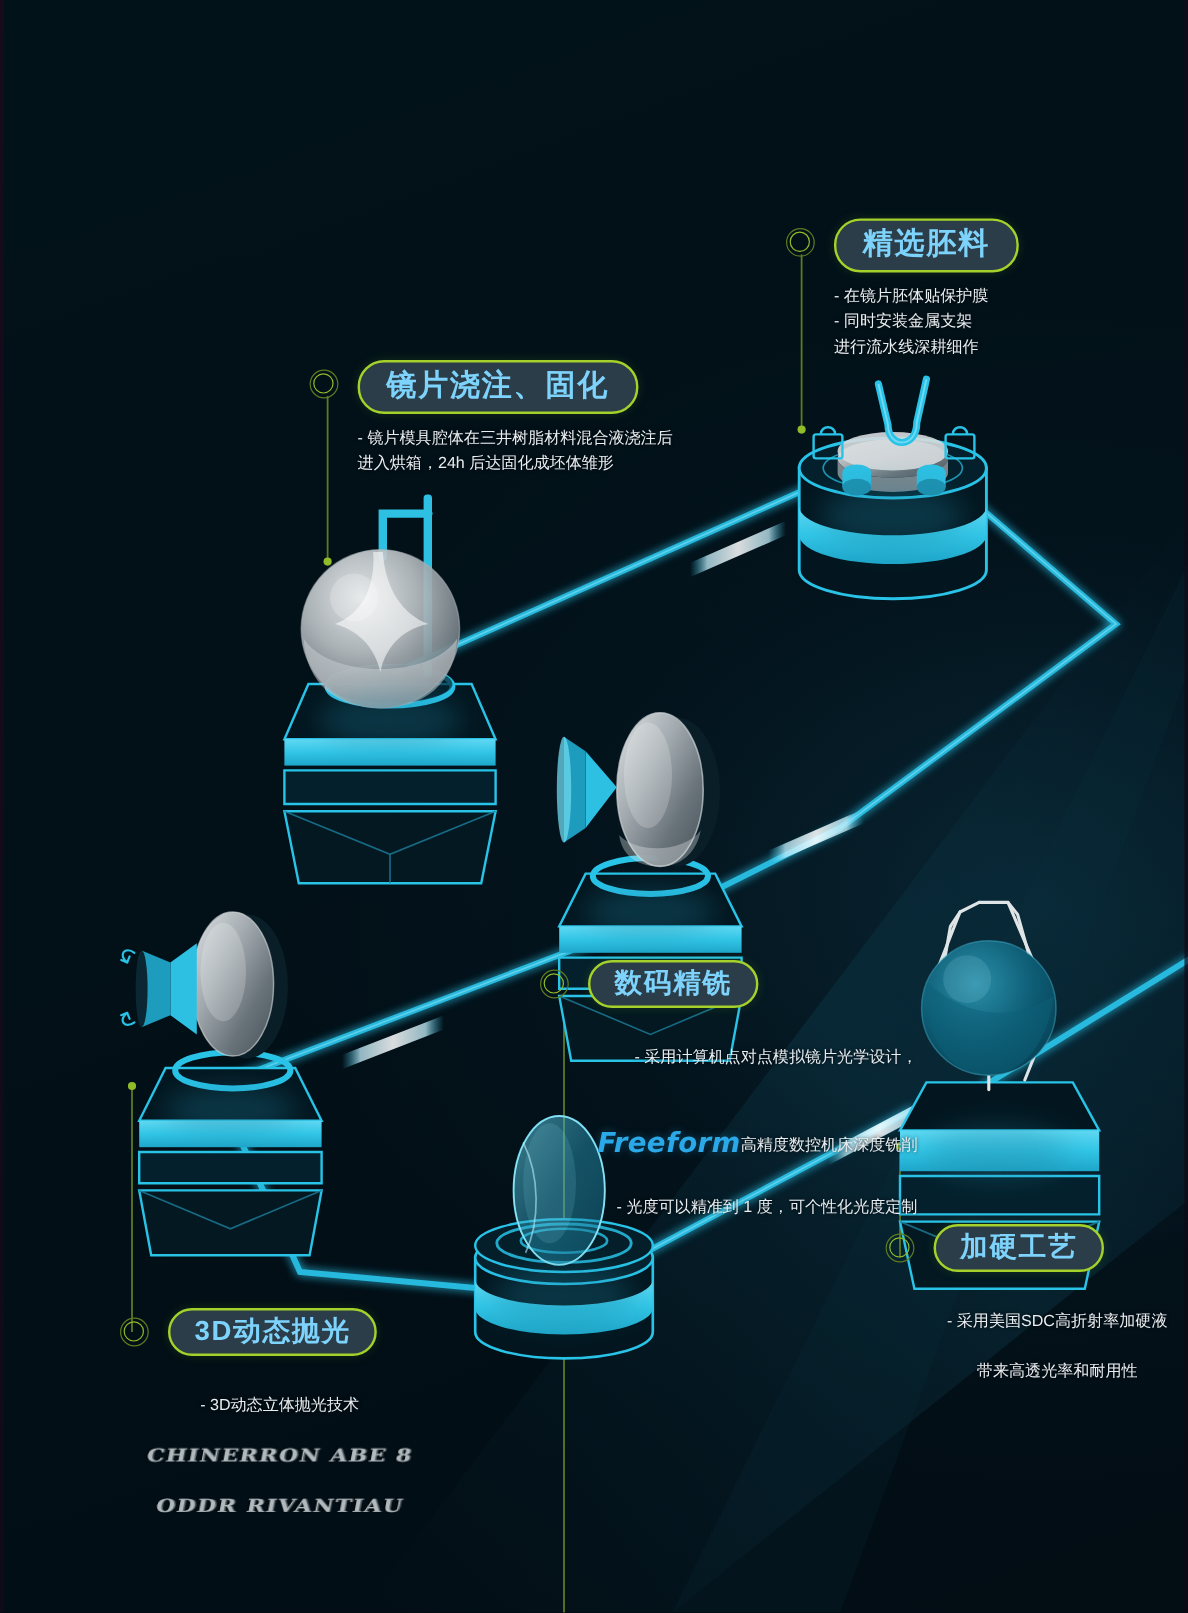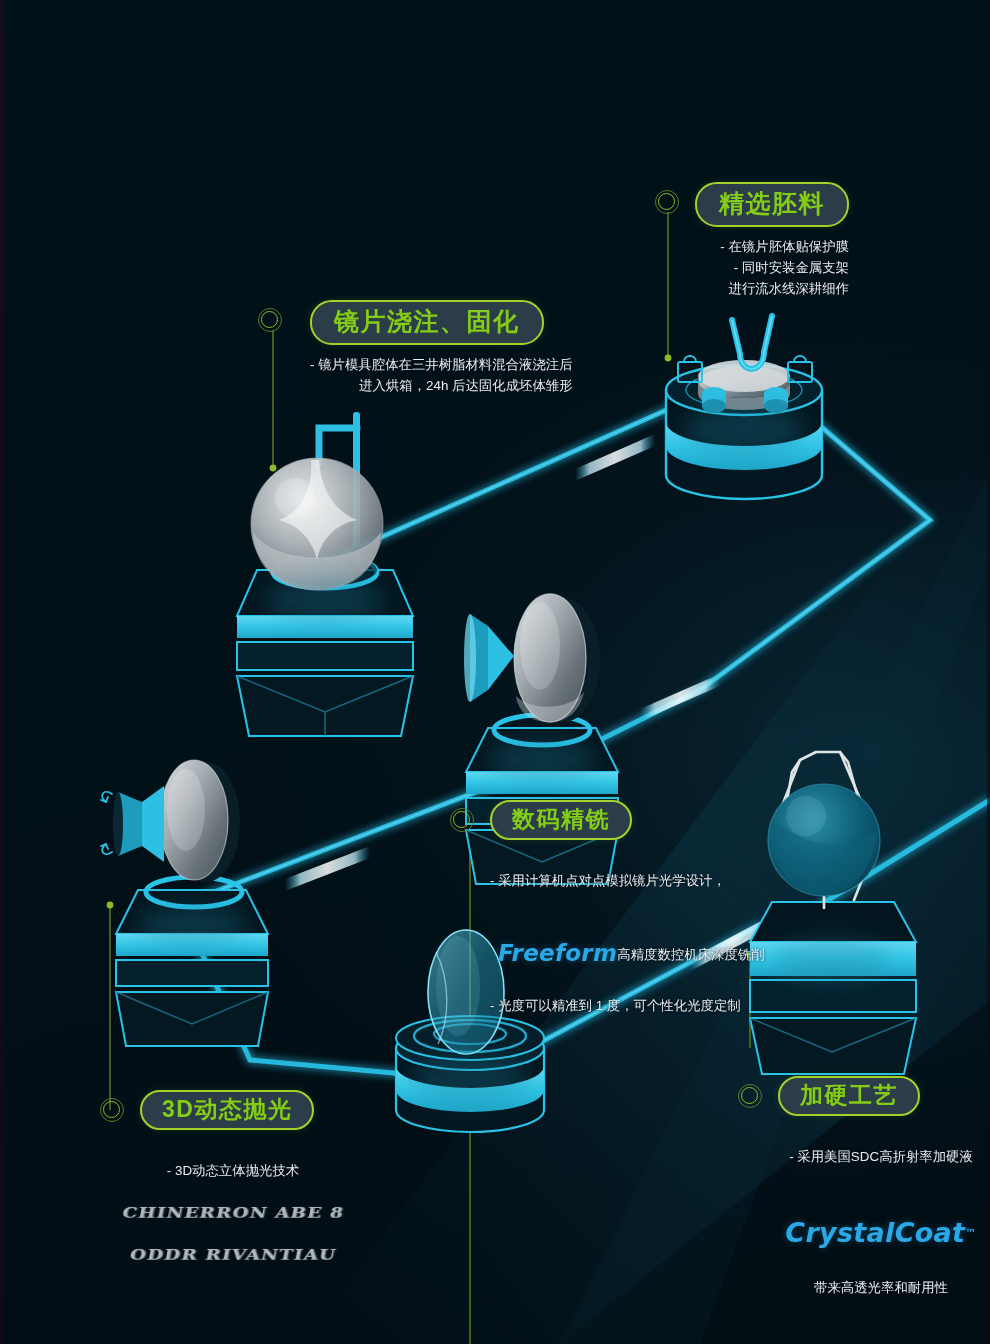--- a/index.html
+++ b/index.html
@@ -28,34 +28,34 @@
   .labels{z-index:30;}
 
   
   .node{position:absolute;}
   .pill{
     display:inline-block;
     border:2.4px solid #a5d12b;
     border-radius:22px;
     background:#2b3d48;
     padding:5px 22px 7px 22px;
-    color:#84cc16;
+    color:#7dd3fc;
     font-size:25px;
     font-weight:bold;
     letter-spacing:1.5px;
     line-height:1.15;
     white-space:nowrap;
     box-shadow:0 0 9px rgba(125,190,40,0.16);
   }
   .pill.small{font-size:23px;padding:4px 20px 6px 20px;}
   .desc{
     color:#e9eef2;font-size:13.4px;line-height:1.58;
     white-space:pre-line;margin-top:9px;text-shadow:0 0 3px rgba(0,0,0,.8);
   }
-  .desc.r{text-align:right;}
+  .desc.r{}
   .desc.c{text-align:center;}
   .brand{
     color:#2aa8e8;font-size:27px;font-style:italic;font-weight:bold;
     letter-spacing:0.3px;
     font-family:"DejaVu Sans","Liberation Sans",sans-serif;
     text-shadow:0 0 7px rgba(42,168,232,.35);
   }
   .brand.inl{font-size:23px;vertical-align:-2px;}
   .tm{font-size:11px;vertical-align:super;font-style:normal;}
   .glitch{
@@ -338,56 +338,53 @@
 - 同时安装金属支架
    进行流水线深耕细作</div>
       </div>
     </div>
 
     <div class="node" style="left:258px;top:300px;">
       <div class="ring" style="left:0;top:8px;">
         <i class="o"></i>
           <i class="n"></i>
       </div>
-      <div style="margin-left:52px;">
+      <div style="margin-left:40px;">
         <span class="pill">镜片浇注、固化</span>
         <div class="desc r">- 镜片模具腔体在三井树脂材料混合液浇注后
   进入烘箱，24h 后达固化成坯体雏形</div>
       </div>
     </div>
 
     <div class="node" style="left:450px;top:800px;">
       <div class="ring" style="left:0;top:8px;">
         <i class="o"></i>
           <i class="n"></i>
       </div>
       <div style="margin-left:40px;">
         <span class="pill small">数码精铣</span>
-        <div class="desc" style="margin-top:8px;">
+        <div class="desc" style="margin-top:8px;text-align:right;">
           <div>- 采用计算机点对点模拟镜片光学设计，</div>
           <div style="margin:2px 0 2px 8px;">
             <span class="brand inl">Freeform</span><span>高精度数控机床深度铣削</span>
           </div>
           <div>- 光度可以精准到 1 度，可个性化光度定制</div>
         </div>
       </div>
     </div>
 
-    <div class="node" style="left:738px;top:1076px;">
+    <div class="node" style="left:738px;top:1020px;">
       <div class="ring" style="left:0;top:8px;">
         <i class="o"></i>
           <i class="n"></i>
       </div>
       <div style="margin-left:40px;">
         <span class="pill small">加硬工艺</span>
         <div class="desc c" style="margin-top:8px;width:206px;text-align:center;">
           <div>- 采用美国SDC高折射率加硬液</div>
-          <div style="margin:3px 0 1px 0;">
-            <span class="brand">CrystalCoat</span><span class="brand tm">™</span>
-          </div>
           <div>带来高透光率和耐用性</div>
         </div>
       </div>
     </div>
 
     <div class="node" style="left:100px;top:1090px;">
       <div class="ring" style="left:0;top:8px;">
         <i class="o"></i>
           <i class="n"></i>
       </div>

